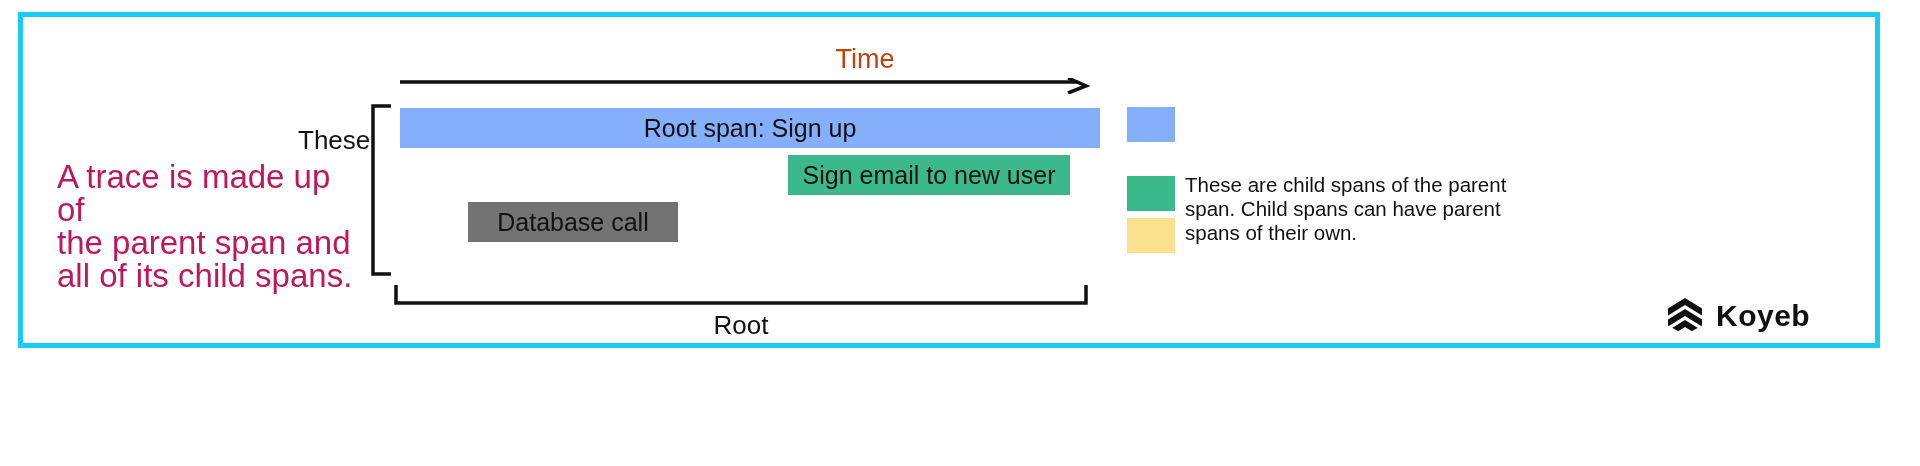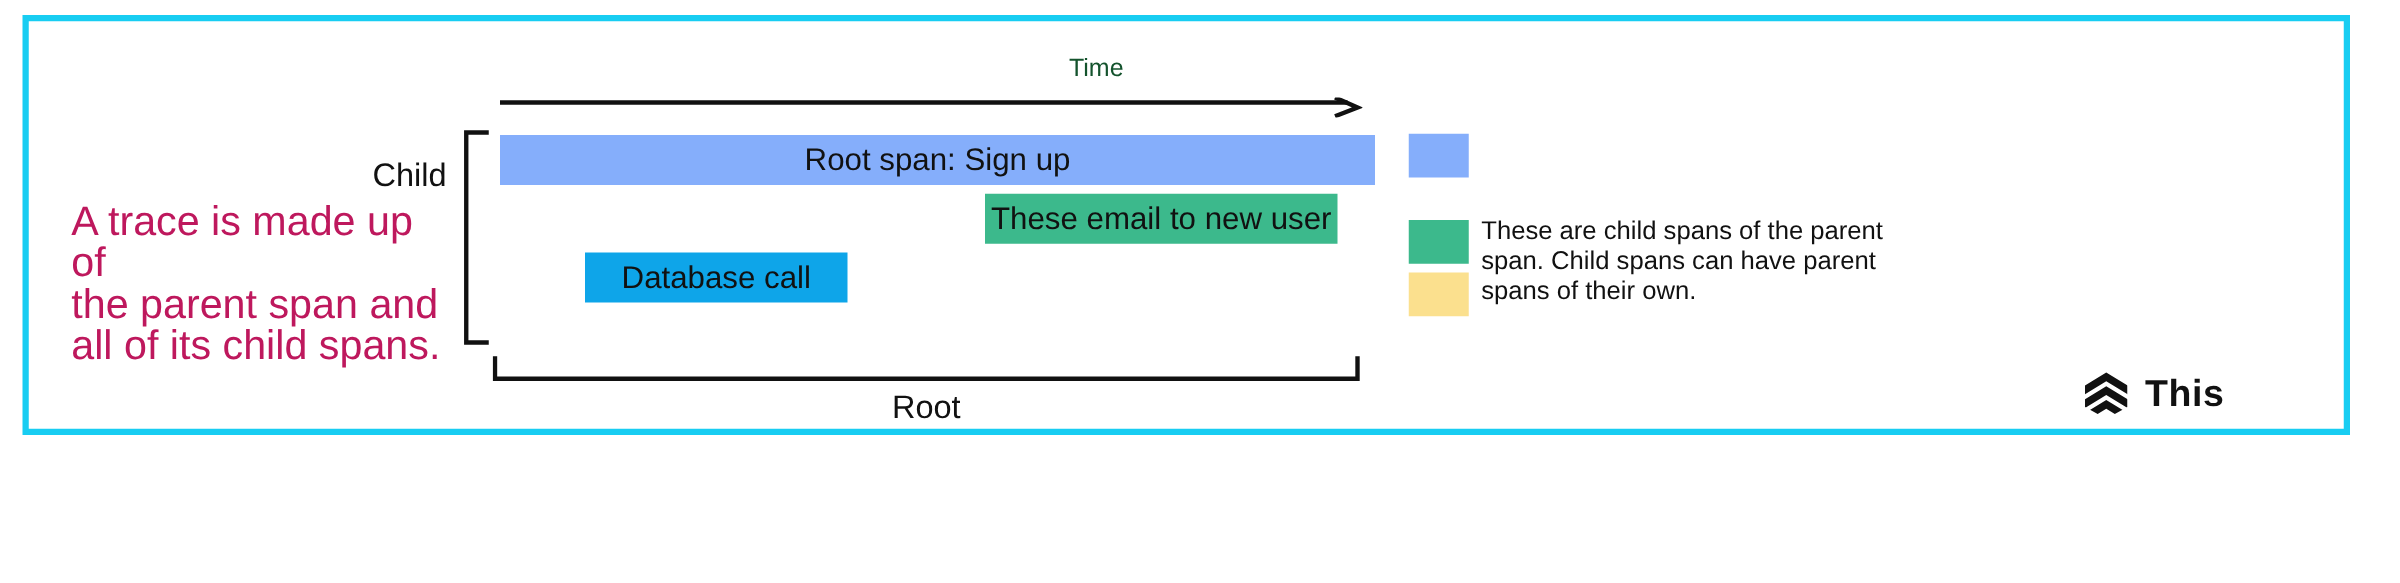--- a/index.html
+++ b/index.html
@@ -24,25 +24,25 @@
     width:300px;
     font-size:33px;
     line-height:33px;
     color:#be185d;
     white-space:pre-line;
   }
 
   
   .time-label{
     position:absolute;
-    left:412px; top:44px;
+    left:400px; top:44px;
     width:930px;
     text-align:center;
-    font-size:20px;
-    color:#14532d;
+    font-size:27px;
+    color:#c2410c;
   }
   .time-axis{
     position:absolute;
     left:400px; top:78px;
     width:690px; height:16px;
   }
 
   
   .trace-label{
     position:absolute;
@@ -162,36 +162,36 @@
 
   <div class="time-label">Time</div>
 
   <div class="time-axis">
     <svg width="690" height="16" viewBox="0 0 690 16" xmlns="http://www.w3.org/2000/svg">
       <line x1="0" y1="4" x2="678" y2="4" stroke="#111111" stroke-width="3.5"></line>
       <polyline points="668,0 686,8 668,15" fill="none" stroke="#111111" stroke-width="3.5" stroke-linejoin="miter"></polyline>
     </svg>
   </div>
 
-  <div class="trace-label">Child</div>
+  <div class="trace-label">These</div>
 
   <div class="trace-bracket">
     <svg width="22" height="172" viewBox="0 0 22 172" xmlns="http://www.w3.org/2000/svg">
       <polyline points="21,2 3,2 3,170 21,170" fill="none" stroke="#111111" stroke-width="3.5"></polyline>
     </svg>
   </div>
 
   <div class="bars">
 
     <div class="bar bar-root row-root" style="background: rgb(133, 174, 251);">Root span: Sign up</div>
 
 
-    <div class="bar bar-child row-c2" style="background: rgb(60, 185, 140);">These email to new user</div>
-
-    <div class="bar bar-gchild row-g1" style="background: #0ea5e9;">Database call</div>
+    <div class="bar bar-child row-c2" style="background: rgb(60, 185, 140);">Sign email to new user</div>
+
+    <div class="bar bar-gchild row-g1" style="background: #737373;">Database call</div>
   </div>
 
   <div class="spans-bracket">
     <svg width="694" height="22" viewBox="0 0 694 22" xmlns="http://www.w3.org/2000/svg">
       <polyline points="2,1 2,19 692,19 692,1" fill="none" stroke="#111111" stroke-width="3.5"></polyline>
     </svg>
   </div>
 
   <div class="spans-label">Root</div>
 
@@ -218,16 +218,16 @@
         <clipPath id="hexclip">
           <polygon points="20,1 37,10.5 37,29.5 20,39 3,29.5 3,10.5"></polygon>
         </clipPath>
       </defs>
       <g clip-path="url(#hexclip)" fill="#111111">
         <polygon points="20,2 38,13 38,20 20,9 2,20 2,13"></polygon>
         <polygon points="20,13 38,24 38,31 20,20 2,31 2,24"></polygon>
         <polygon points="20,24 38,35 38,42 20,31 2,42 2,35"></polygon>
       </g>
     </svg>
-    <span class="logo-word">This</span>
+    <span class="logo-word">Koyeb</span>
   </div>
 
 </div>
 
 </body></html>

